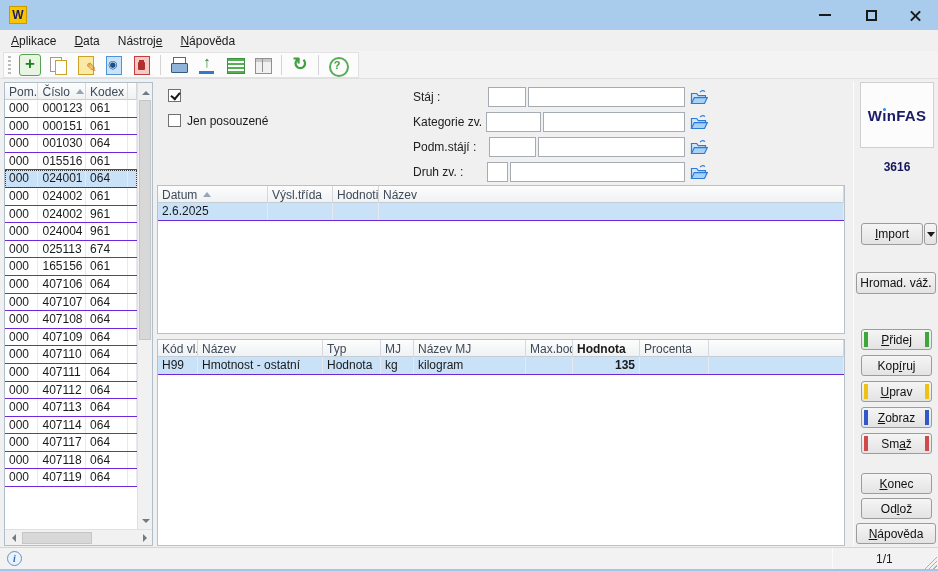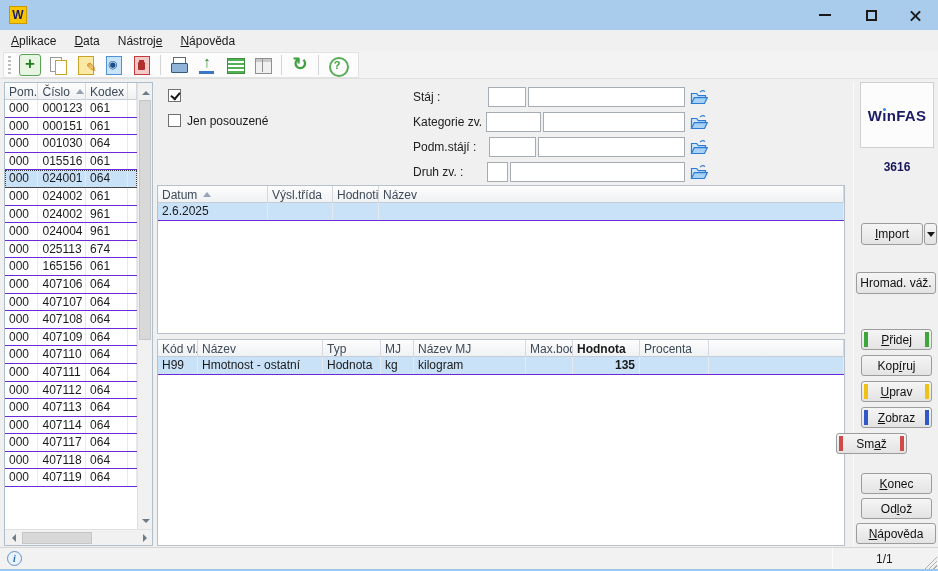--- a/index.html
+++ b/index.html
@@ -115,21 +115,21 @@
   .btn { position:absolute; background:linear-gradient(180deg,#F5F5F5,#E3E3E3); border:1px solid #9C9C9C; border-radius:3px; font:12px "Liberation Sans", sans-serif; color:#111; display:flex; align-items:center; justify-content:center; cursor:pointer; overflow:hidden; }
   .bar { position:absolute; top:2px; bottom:2px; width:4px; } .bar.l { left:2px; } .bar.r { right:2px; }
   .btn-import { left:861px; top:223px; width:62px; height:22px; }
   .btn-import-dd { left:924px; top:223px; width:13px; height:22px; }
   .dd-arrow { width:0; height:0; border-left:4px solid transparent; border-right:4px solid transparent; border-top:5px solid #1a1a1a; }
   .btn-bulk { left:856px; top:272px; width:80px; height:22px; }
   .btn-add { left:861px; top:329px; width:71px; height:21px; }
   .btn-copy { left:861px; top:355px; width:71px; height:21px; }
   .btn-edit { left:861px; top:381px; width:71px; height:21px; }
   .btn-show { left:861px; top:407px; width:71px; height:21px; }
-  .btn-del { left:836px; top:433px; width:71px; height:21px; }
+  .btn-del { left:861px; top:433px; width:71px; height:21px; }
   .btn-end { left:861px; top:473px; width:71px; height:21px; }
   .btn-defer { left:861px; top:498px; width:71px; height:21px; }
   .btn-help { left:856px; top:523px; width:80px; height:21px; }
 
   
   .statusbar { position:absolute; left:0; top:547px; width:938px; height:22px; background:#F2F2F2; border-top:1px solid #D5D5D5; }
   .info-icon { position:absolute; left:7px; top:3px; width:15px; height:15px; border:1px solid #5F93C8; border-radius:50%; background:#EAF3FC; color:#2E6DB4; font:italic bold 10px "Liberation Serif", serif; text-align:center; line-height:13px; cursor:pointer; }
   .sb-sep { position:absolute; left:832px; top:0; width:1px; height:22px; background:#DADADA; border-right:1px solid #FCFCFC; }
   .page-ind { position:absolute; left:876px; top:0; width:70px; height:22px; line-height:22px; text-align:left; }
   .grip { position:absolute; right:1px; bottom:0px; width:13px; height:13px; background:repeating-linear-gradient(-45deg,transparent 0 2px,#AFAFAF 2px 3px); clip-path:polygon(100% 0,100% 100%,0 100%); cursor:nwse-resize; }

